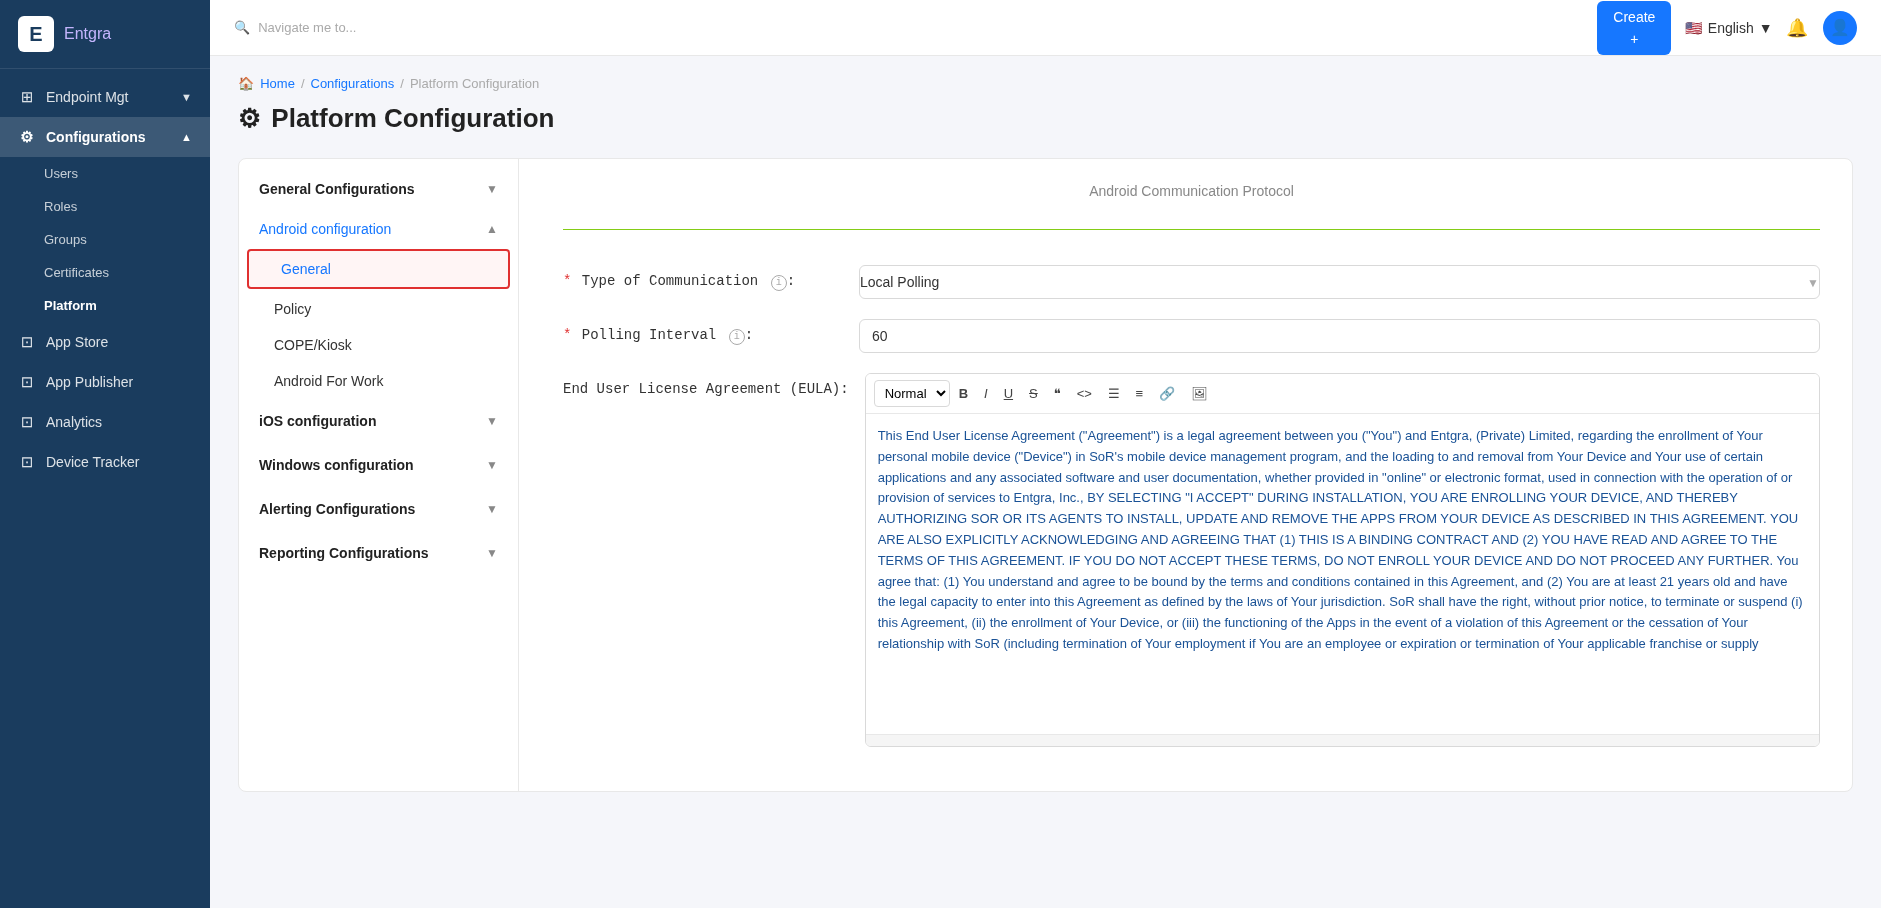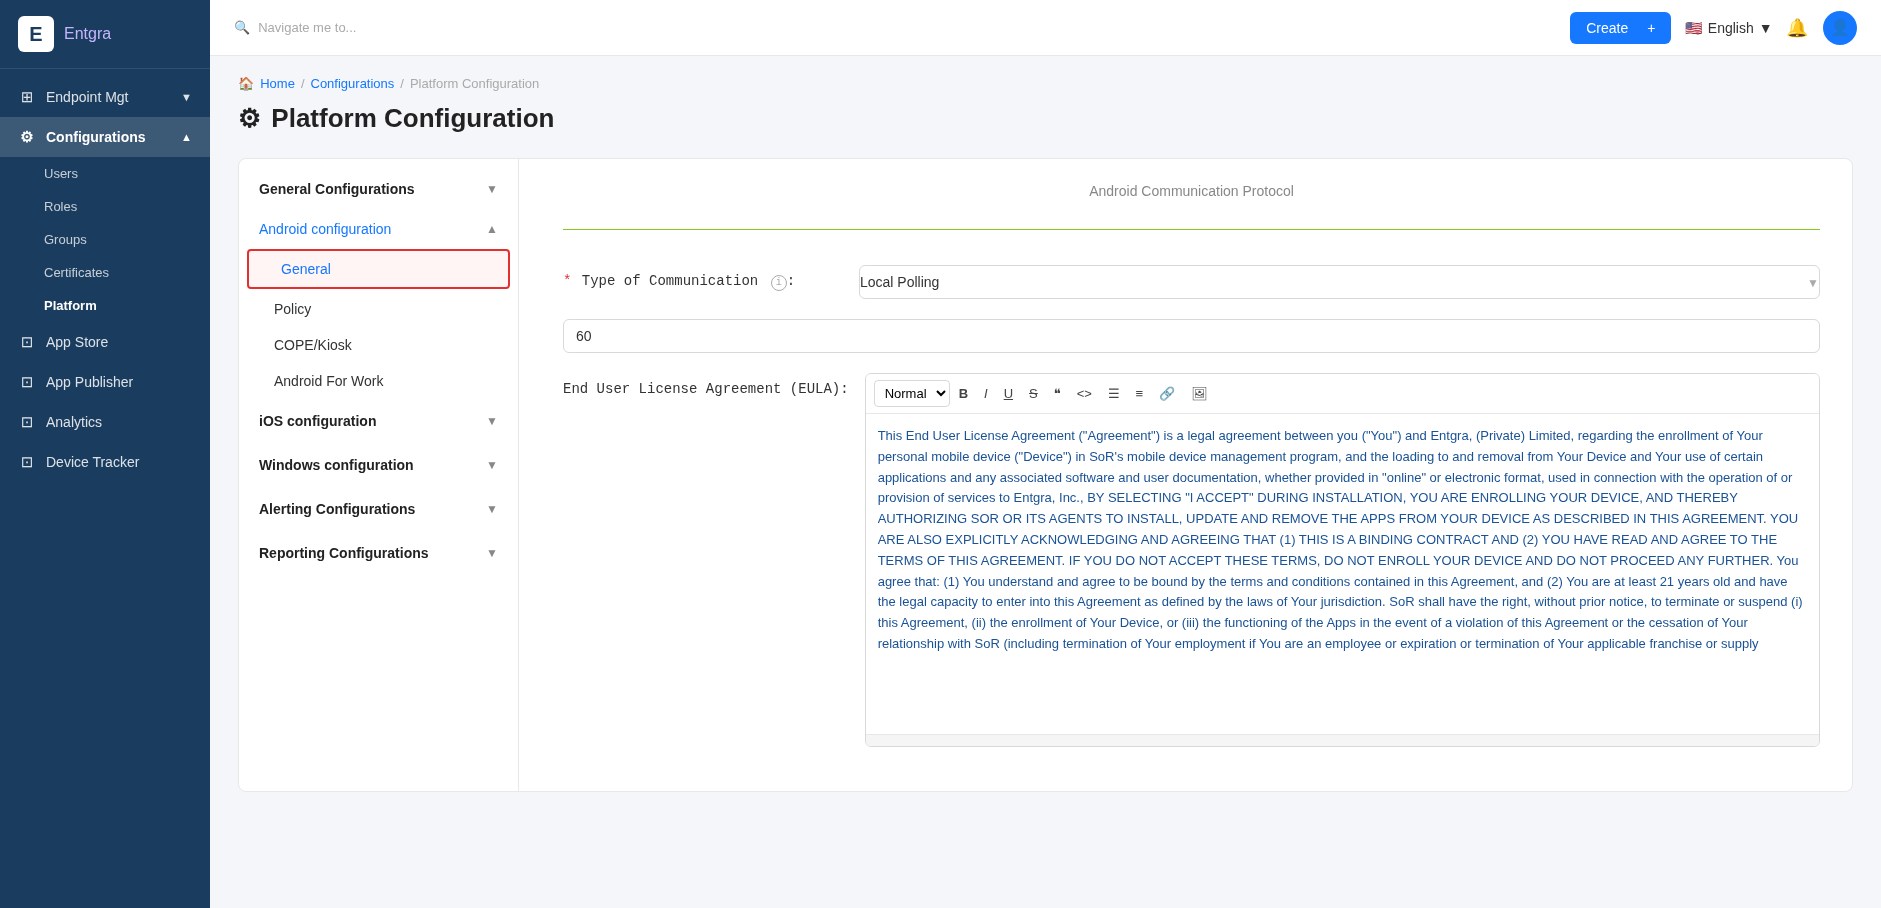--- a/index.html
+++ b/index.html
@@ -76,21 +76,21 @@
     .search-bar span { color: #aaa; font-size: 13px; }
     .topbar-right { margin-left: auto; display: flex; align-items: center; gap: 14px; }
     .btn-create {
       background: #1677ff;
       color: #fff;
       border: none;
       border-radius: 6px;
       padding: 8px 16px;
       font-size: 14px;
       cursor: pointer;
-      display: flex; align-items: center; gap: 19px;
+      display: flex; align-items: center; gap: 6px; flex-direction: column;
     }
     .lang-selector {
       display: flex; align-items: center; gap: 5px;
       font-size: 14px; cursor: pointer; color: #333;
     }
     .bell-icon { font-size: 18px; color: #555; cursor: pointer; }
     .user-avatar {
       width: 34px; height: 34px;
       background: #1677ff;
       border-radius: 50%;
@@ -437,20 +437,25 @@
           </div>
           <div class="form-control">
             <div class="select-box">
               <span>Local Polling</span>
               <span class="chevron">▼</span>
             </div>
           </div>
         </div>
 
         <div class="form-row">
+          <div class="form-label">
+            <span class="required">*</span>
+            <span>Polling Interval</span>
+            <span class="info-icon">i</span>:
+          </div>
           <div class="form-control">
             <input class="input-field" type="text" value="60" style="">
           </div>
         </div>
 
         <div class="form-row" style="align-items:flex-start;">
           <div class="form-label">
             <span>End User License Agreement (EULA):</span>
           </div>
           <div class="form-control">

